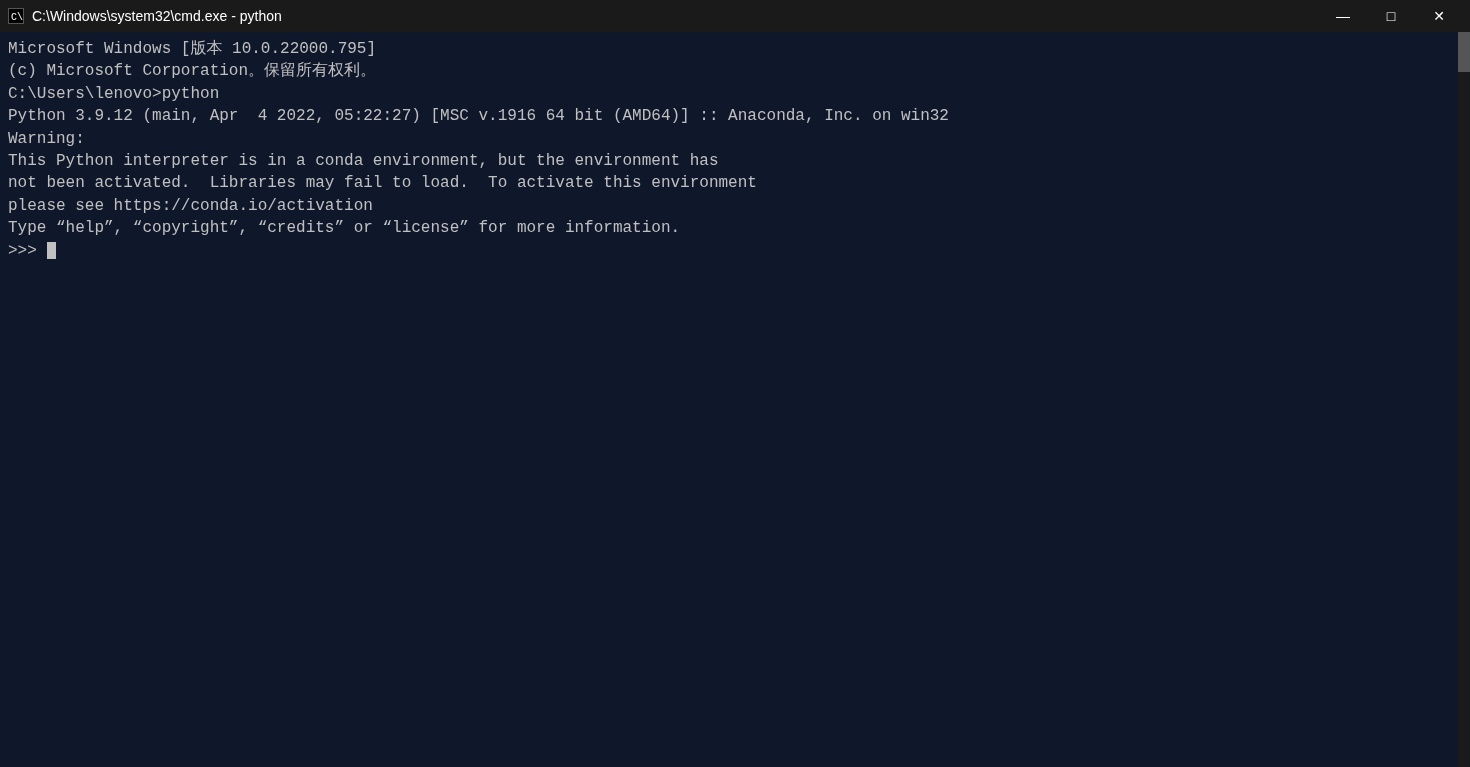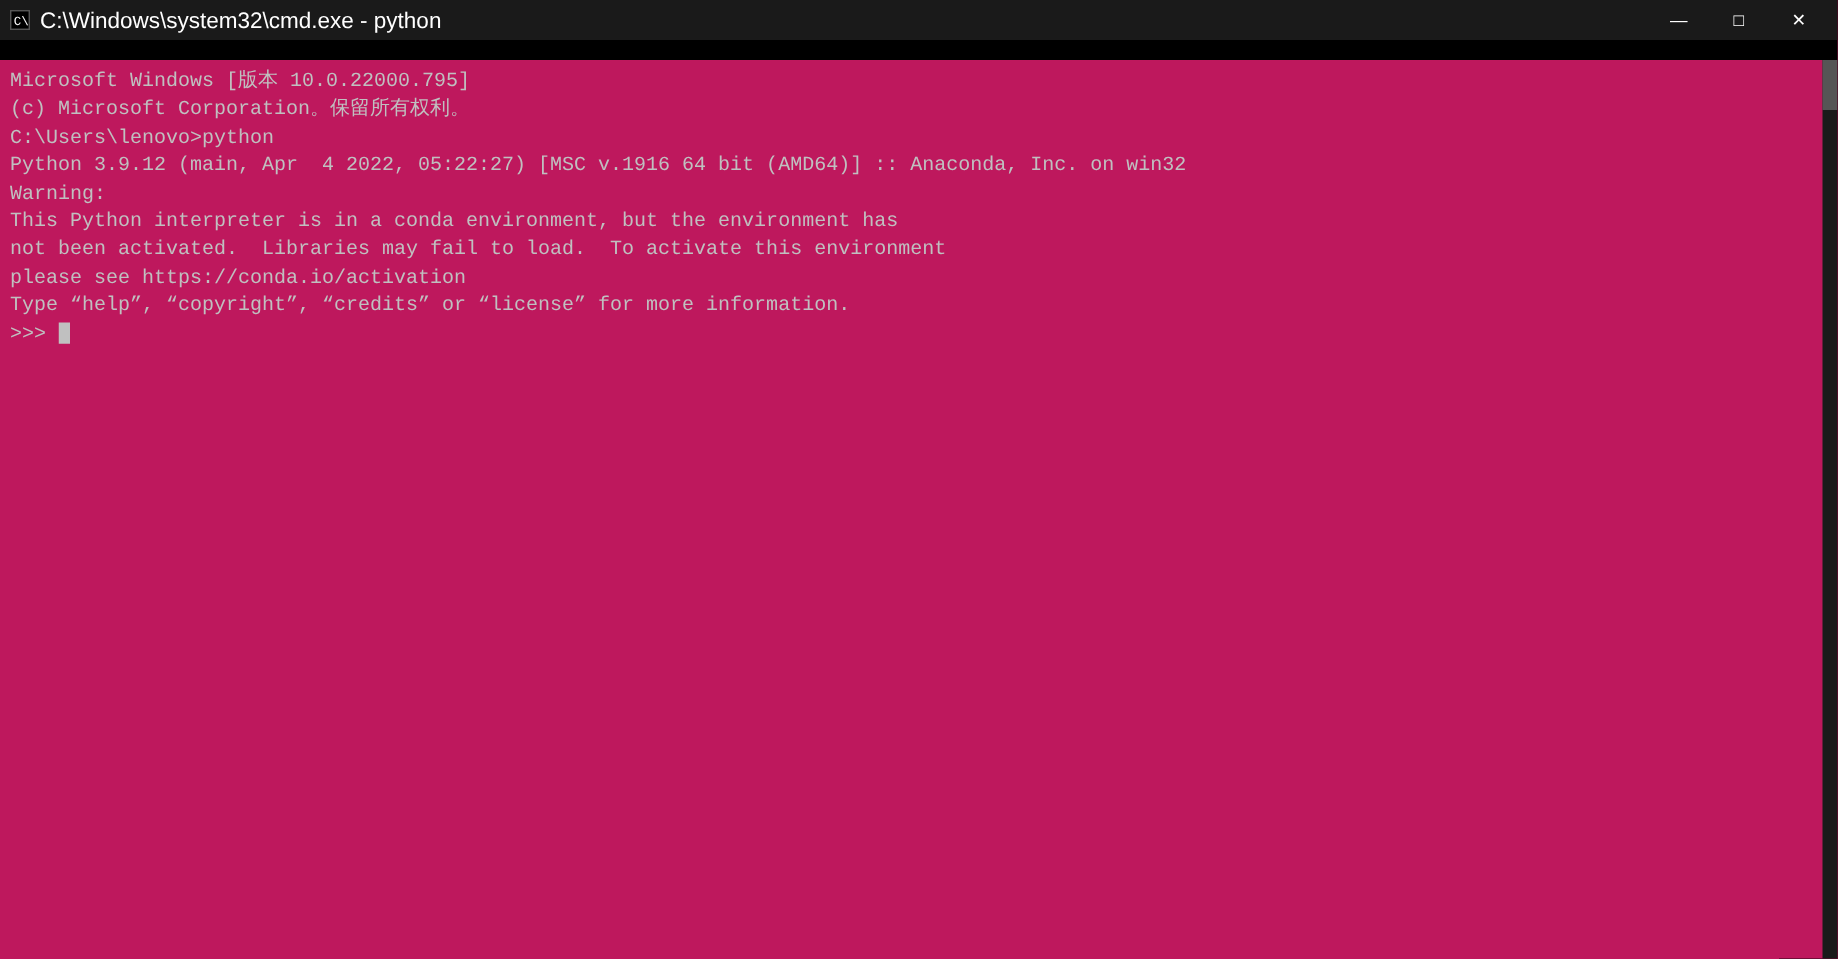--- a/index.html
+++ b/index.html
@@ -48,21 +48,21 @@
       display: flex;
       align-items: center;
       justify-content: center;
       font-size: 10px;
       color: #fff;
       flex-shrink: 0;
     }
 
     .title-bar-title {
       color: #fff;
-      font-size: 18px;
+      font-size: 14px;
       font-family: 'Segoe UI', sans-serif;
     }
 
     .title-bar-controls {
       display: flex;
       align-items: center;
       gap: 2px;
     }
 
     .title-bar-btn {
@@ -74,24 +74,23 @@
       font-size: 14px;
       cursor: pointer;
       display: flex;
       align-items: center;
       justify-content: center;
       font-family: 'Segoe UI', sans-serif;
     }
 
     .console-area {
       flex: 1;
-      background: #be185d;
+      background: #0f172a;
       position: relative;
       display: flex;
-      margin-top: 16px;
     }
 
     .console-content {
       flex: 1;
       padding: 6px 8px;
       color: #c0c0c0;
       font-size: 16px;
       font-family: 'Courier New', Courier, monospace;
       line-height: 1.4;
       white-space: pre-wrap;

